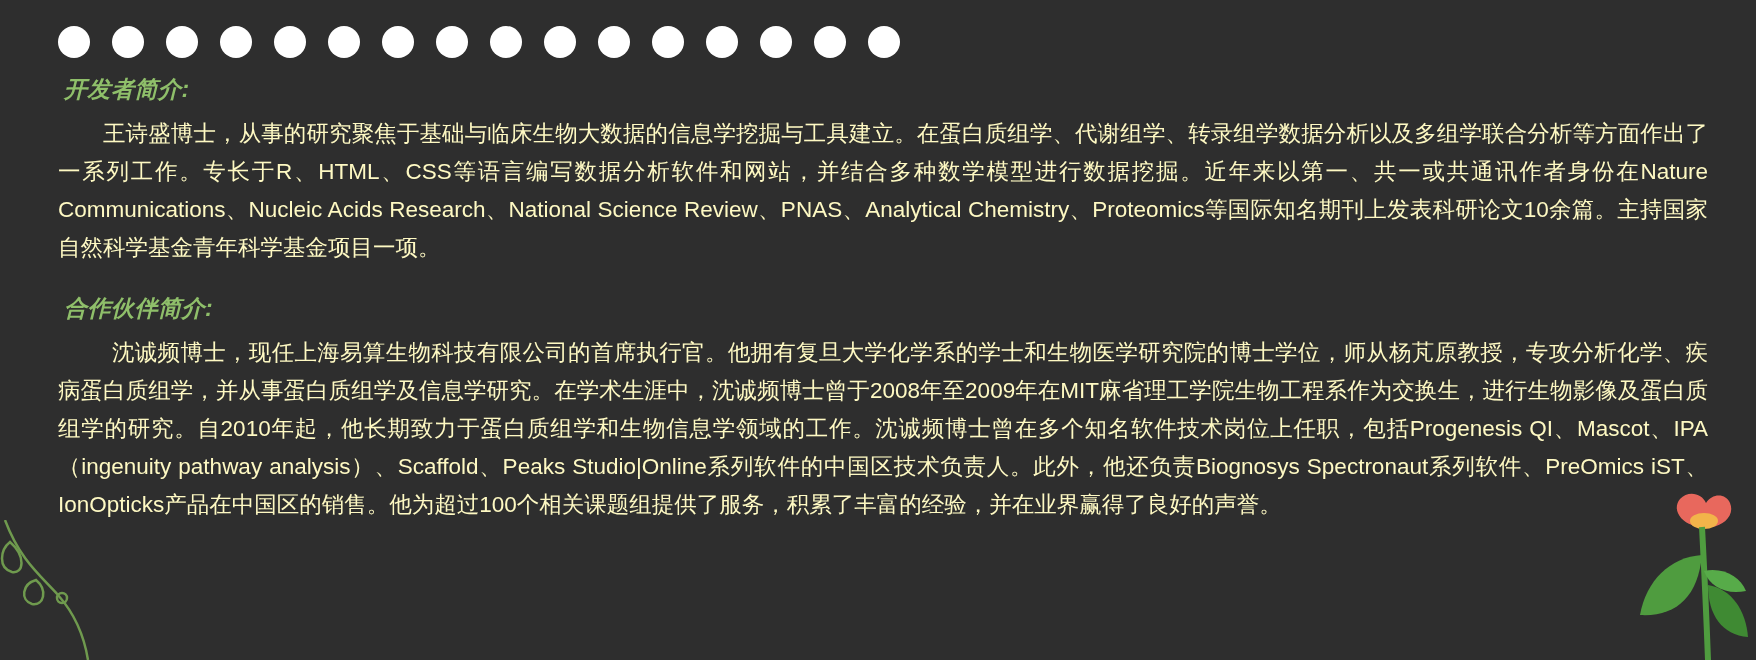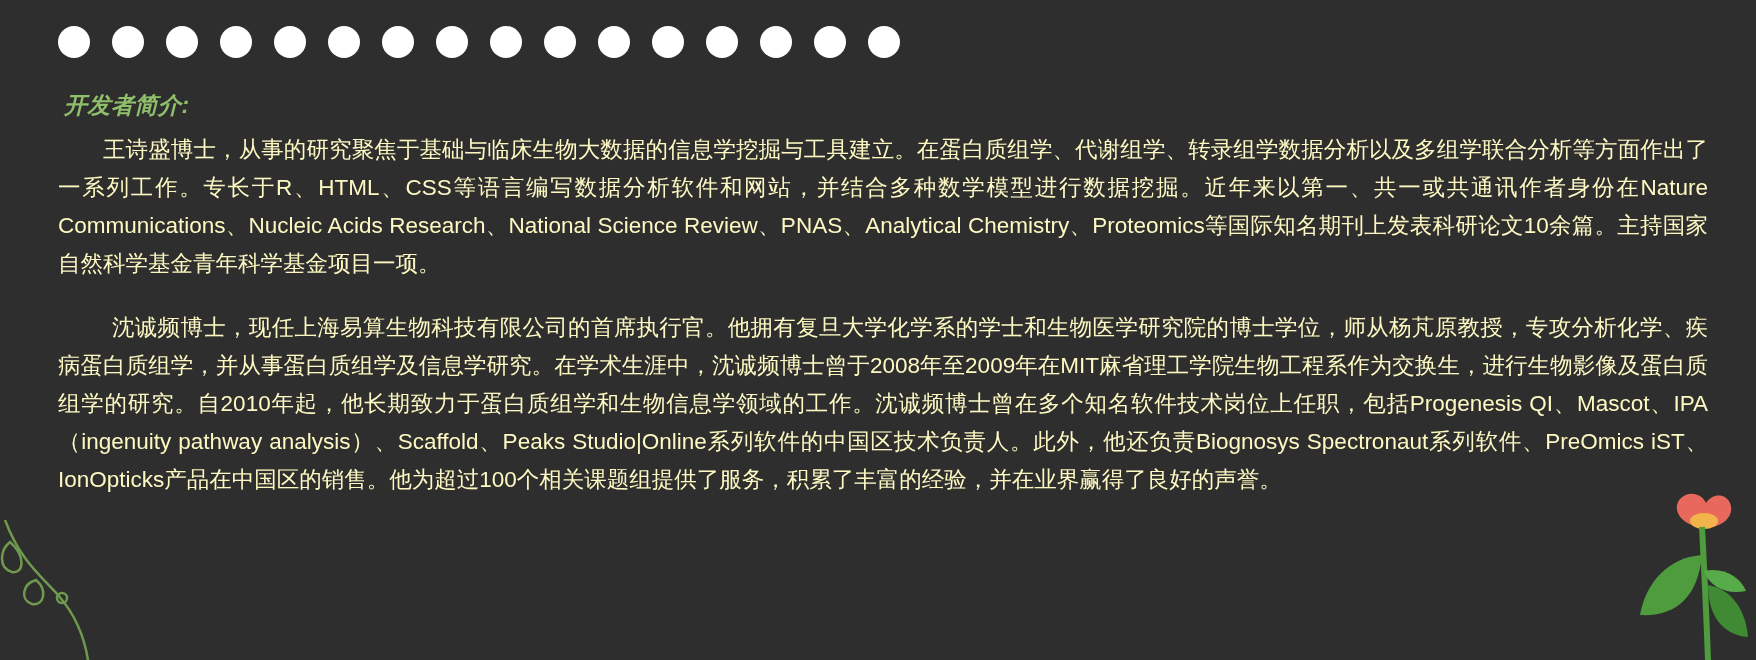--- a/index.html
+++ b/index.html
@@ -41,21 +41,21 @@
     top: 74px;
     left: 58px;
     width: 1650px;
   }
   .section-title {
     color: #8fbf6a;
     font-style: italic;
     font-weight: bold;
     font-size: 23px;
     letter-spacing: 0.5px;
-    margin: 16px 0 10px 6px;
+    margin: 0 0 10px 6px;
   }
   .para {
     color: #fef9c3;
     font-size: 22.5px;
     line-height: 38px;
     text-align: justify;
     text-justify: inter-ideograph;
     margin: 0;
     word-break: break-word;
   }
@@ -109,20 +109,21 @@
   </div>
 
   <div class="content">
 
     <div class="block-developer">
       <h2 class="section-title">开发者简介:</h2>
       <p class="para indent-1">王诗盛博士，从事的研究聚焦于基础与临床生物大数据的信息学挖掘与工具建立。在蛋白质组学、代谢组学、转录组学数据分析以及多组学联合分析等方面作出了一系列工作。专长于R、HTML、CSS等语言编写数据分析软件和网站，并结合多种数学模型进行数据挖掘。近年来以第一、共一或共通讯作者身份在Nature Communications、Nucleic Acids Research、National Science Review、PNAS、Analytical Chemistry、Proteomics等国际知名期刊上发表科研论文10余篇。主持国家自然科学基金青年科学基金项目一项。</p>
     </div>
 
     <div class="block-partner">
+      <h2 class="section-title">合作伙伴简介:</h2>
       <p class="para indent-2">沈诚频博士，现任上海易算生物科技有限公司的首席执行官。他拥有复旦大学化学系的学士和生物医学研究院的博士学位，师从杨芃原教授，专攻分析化学、疾病蛋白质组学，并从事蛋白质组学及信息学研究。在学术生涯中，沈诚频博士曾于2008年至2009年在MIT麻省理工学院生物工程系作为交换生，进行生物影像及蛋白质组学的研究。自2010年起，他长期致力于蛋白质组学和生物信息学领域的工作。沈诚频博士曾在多个知名软件技术岗位上任职，包括Progenesis QI、Mascot、IPA（ingenuity pathway analysis）、Scaffold、Peaks Studio|Online系列软件的中国区技术负责人。此外，他还负责Biognosys Spectronaut系列软件、PreOmics iST、IonOpticks产品在中国区的销售。他为超过100个相关课题组提供了服务，积累了丰富的经验，并在业界赢得了良好的声誉。</p>
     </div>
 
   </div>
 
   <svg class="vine" viewBox="0 0 120 140">
     <path d="M5 0 C 20 40, 40 55, 58 75 C 74 93, 84 115, 88 140" stroke="#6f9a4e" stroke-width="2.5" fill="none"></path>
     <path d="M10 22 C 0 30, -2 48, 12 52 C 24 54, 26 36, 10 22 Z" fill="none" stroke="#6f9a4e" stroke-width="2.5"></path>
     <path d="M36 60 C 22 64, 20 80, 32 84 C 44 86, 48 70, 36 60 Z" fill="none" stroke="#6f9a4e" stroke-width="2.5"></path>
     <circle cx="62" cy="78" r="5" fill="none" stroke="#6f9a4e" stroke-width="2.5"></circle>

